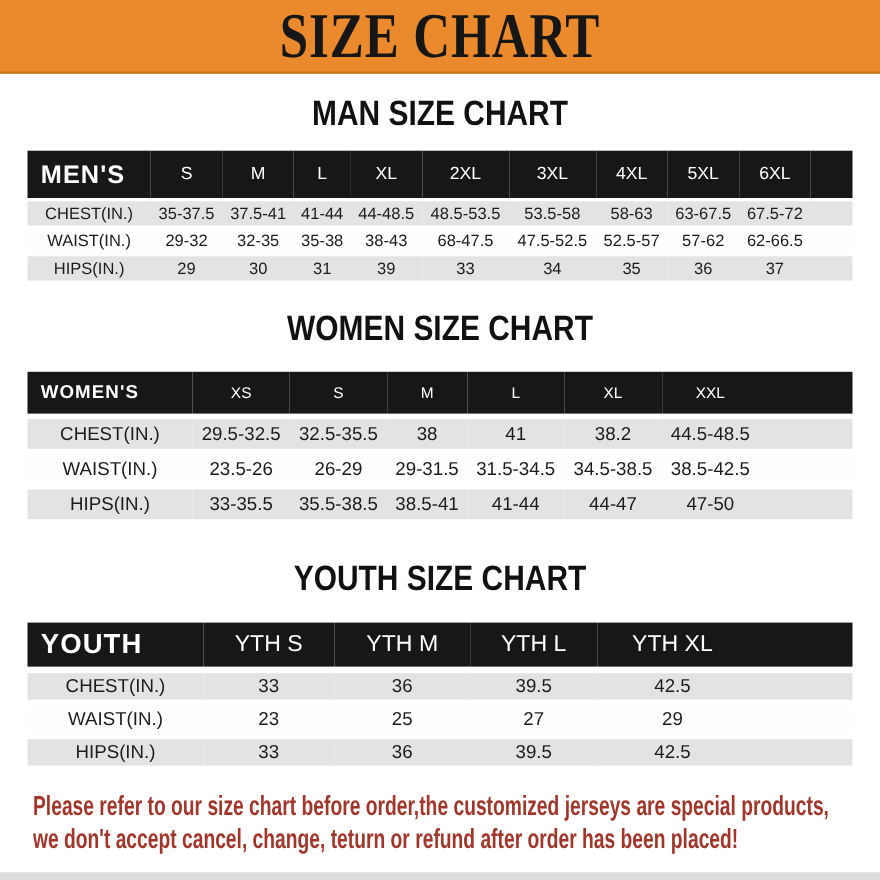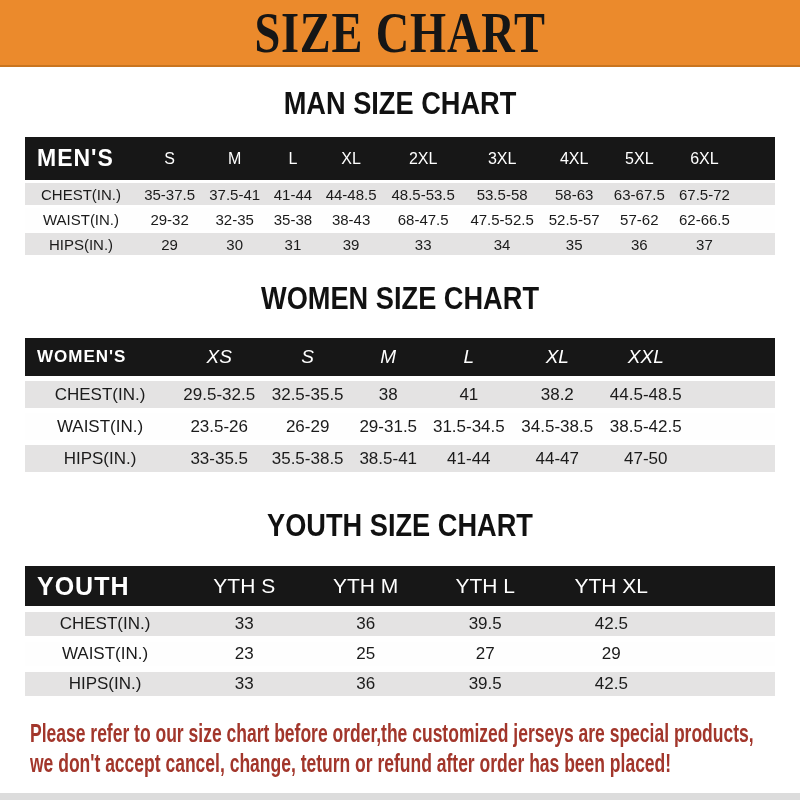--- a/index.html
+++ b/index.html
@@ -62,21 +62,21 @@
     padding-left: 12px;
     letter-spacing: 1px;
   }
 
   .table-men thead tr    { height: 43px; }
   .table-men th.corner   { font-size: 23px; width: 112px; }
   .table-men thead th.col{ font-size: 16px; }
 
   .table-women thead tr    { height: 38px; }
   .table-women th.corner   { font-size: 17px; width: 150px; }
-  .table-women thead th.col{ font-size: 19px; font-style: italic; }
+  .table-women thead th.col{ font-size: 14px; }
 
   .table-youth thead tr    { height: 40px; padding-left: 31px; }
   .table-youth th.corner   { font-size: 25px; width: 160px; }
   .table-youth thead th.col{ font-size: 21px; }
 
   .size-table tbody tr:nth-child(odd)  { background: #E4E3E3; }
   .size-table tbody tr:nth-child(even) { background: #FEFEFE; }
   .size-table tbody th, .size-table tbody td {
     font-weight: normal;
     text-align: center;

